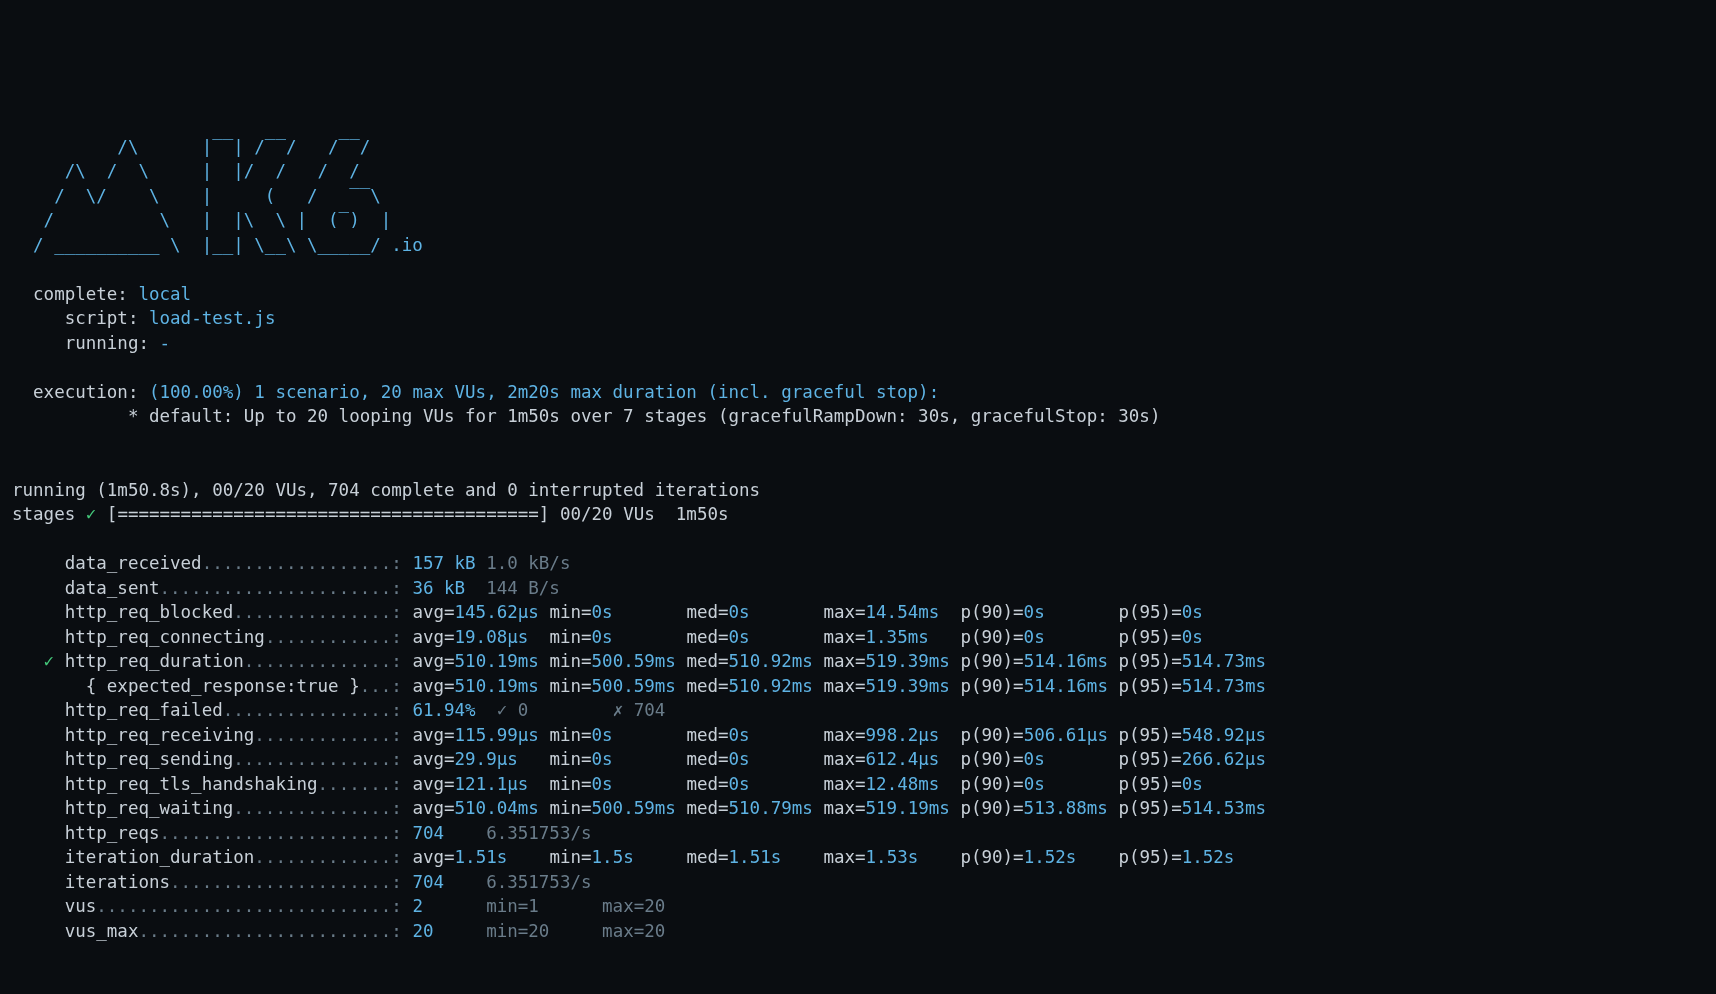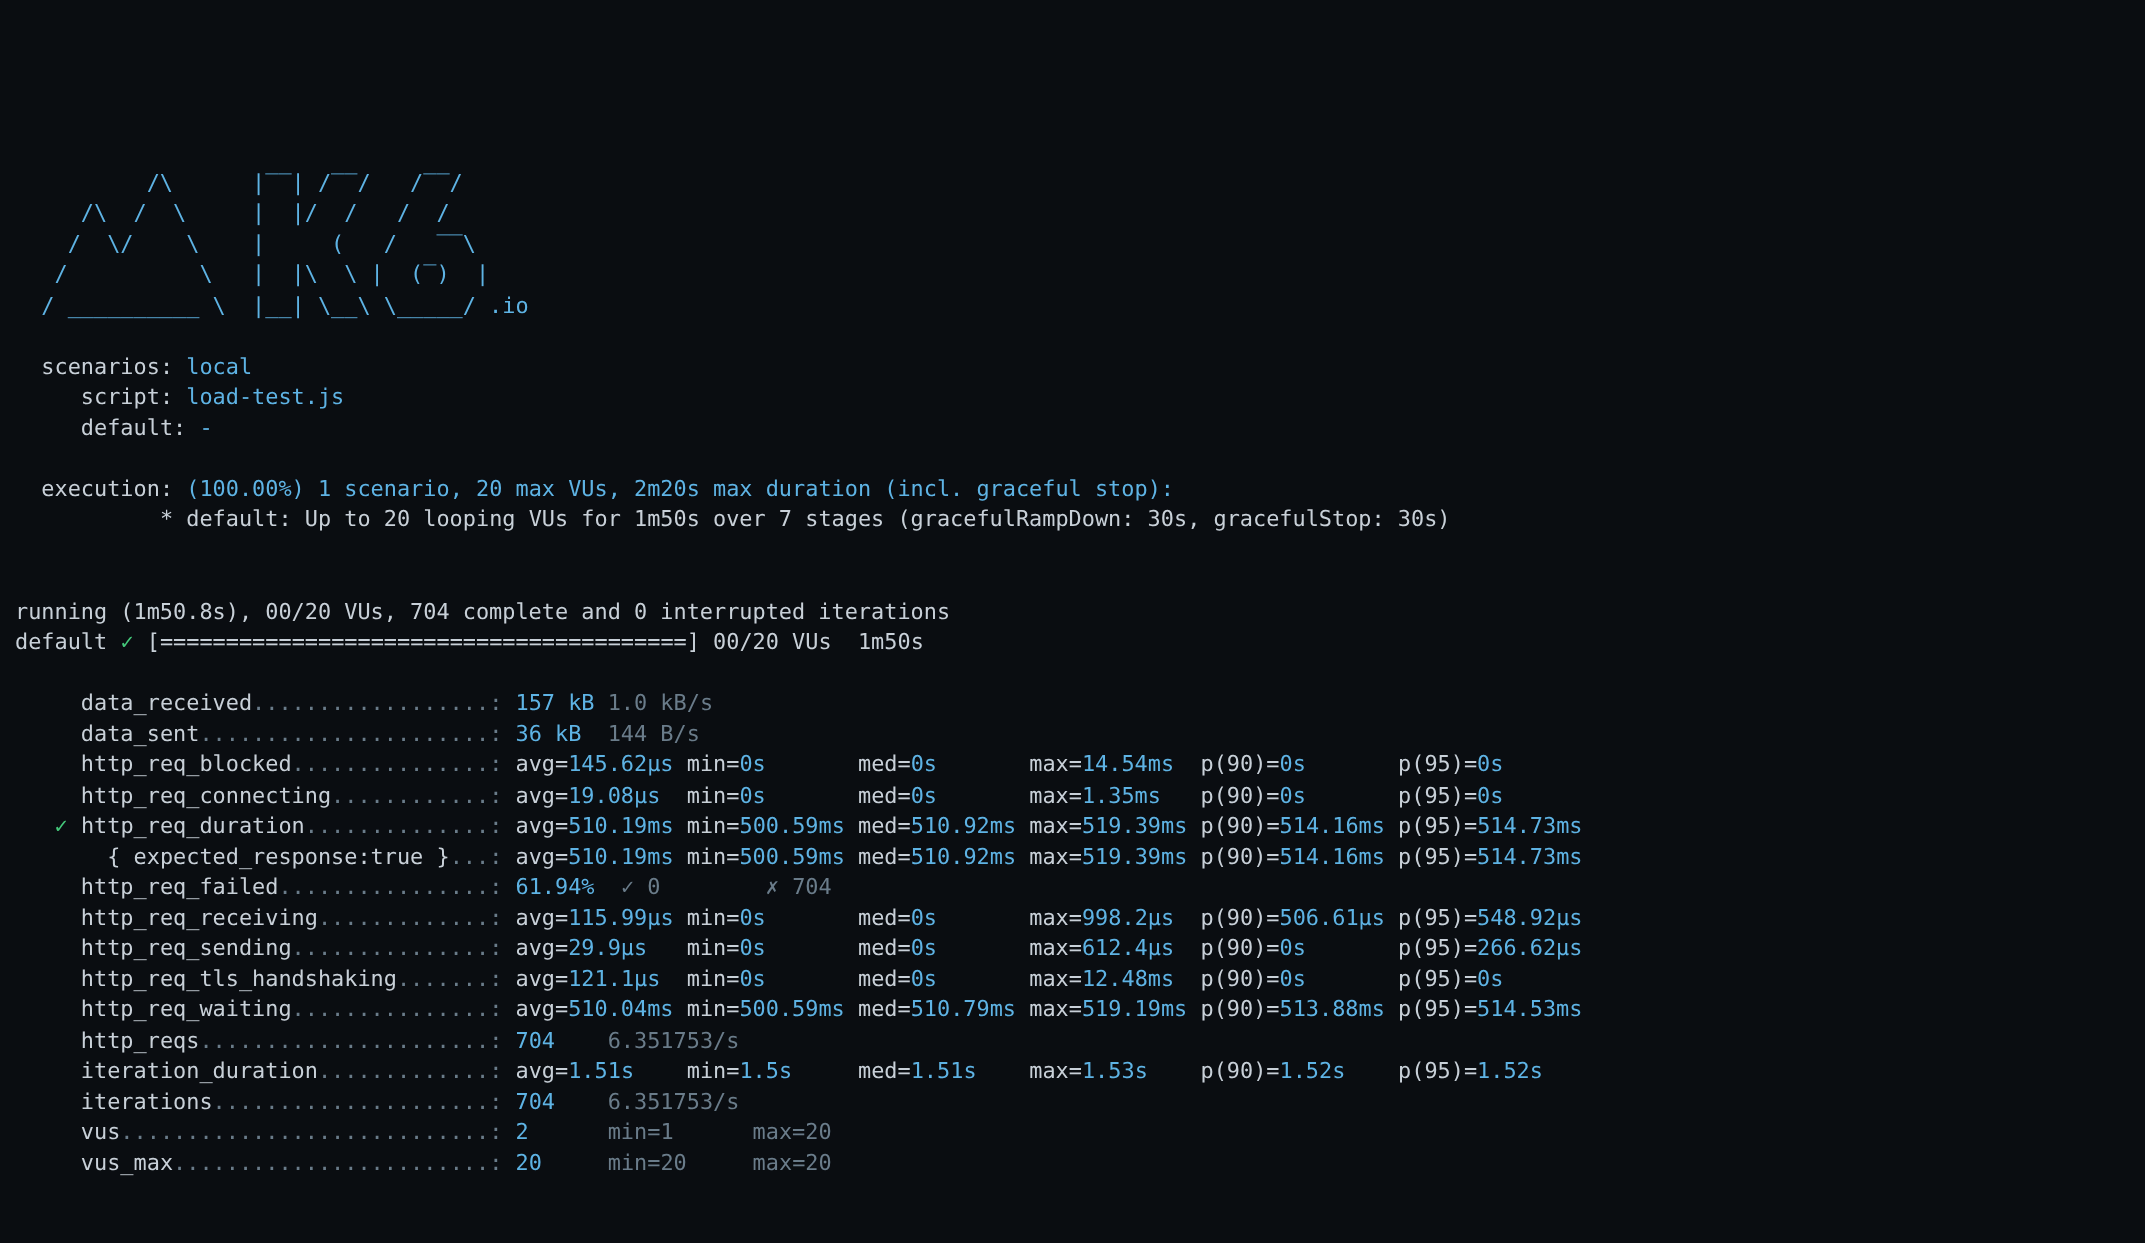--- a/index.html
+++ b/index.html
@@ -24,30 +24,30 @@
 
 
 
 <div>
 <span class="ascii">          /\      |‾‾| /‾‾/   /‾‾/   
      /\  /  \     |  |/  /   /  /    
     /  \/    \    |     (   /   ‾‾\  
    /          \   |  |\  \ |  (‾)  | 
   / __________ \  |__| \__\ \_____/ </span><span class="blue">.io</span>
 
-  <span class="white">scenarios:</span> <span class="blue">local</span>
+  <span class="white">complete:</span> <span class="blue">local</span>
      <span class="white">script:</span> <span class="blue">load-test.js</span>
-     <span class="white">default:</span> <span class="blue">-</span>
+     <span class="white">running:</span> <span class="blue">-</span>
 
   <span class="white">execution:</span> <span class="blue">(100.00%) 1 scenario, 20 max VUs, 2m20s max duration (incl. graceful stop):</span>
            <span class="white">* default: Up to 20 looping VUs for 1m50s over 7 stages (gracefulRampDown: 30s, gracefulStop: 30s)</span>
 
 
 <span class="white">running (1m50.8s), 00/20 VUs, 704 complete and 0 interrupted iterations</span>
-<span class="white">default</span> <span class="green">✓</span> <span class="white">[========================================]</span> <span class="white">00/20 VUs  1m50s</span>
+<span class="white">stages</span> <span class="green">✓</span> <span class="white">[========================================]</span> <span class="white">00/20 VUs  1m50s</span>
 
      <span class="white">data_received</span><span class="dim">..................:</span> <span class="blue">157 kB</span> <span class="dim">1.0 kB/s</span>
      <span class="white">data_sent</span><span class="dim">......................:</span> <span class="blue">36 kB</span>  <span class="dim">144 B/s</span>
      <span class="white">http_req_blocked</span><span class="dim">...............:</span> <span class="white">avg=</span><span class="blue">145.62µs</span> <span class="white">min=</span><span class="blue">0s</span>       <span class="white">med=</span><span class="blue">0s</span>       <span class="white">max=</span><span class="blue">14.54ms</span>  <span class="white">p(90)=</span><span class="blue">0s</span>       <span class="white">p(95)=</span><span class="blue">0s</span>
      <span class="white">http_req_connecting</span><span class="dim">............:</span> <span class="white">avg=</span><span class="blue">19.08µs</span>  <span class="white">min=</span><span class="blue">0s</span>       <span class="white">med=</span><span class="blue">0s</span>       <span class="white">max=</span><span class="blue">1.35ms</span>   <span class="white">p(90)=</span><span class="blue">0s</span>       <span class="white">p(95)=</span><span class="blue">0s</span>
    <span class="green">✓</span> <span class="white">http_req_duration</span><span class="dim">..............:</span> <span class="white">avg=</span><span class="blue">510.19ms</span> <span class="white">min=</span><span class="blue">500.59ms</span> <span class="white">med=</span><span class="blue">510.92ms</span> <span class="white">max=</span><span class="blue">519.39ms</span> <span class="white">p(90)=</span><span class="blue">514.16ms</span> <span class="white">p(95)=</span><span class="blue">514.73ms</span>
        <span class="white">{ expected_response:true }</span><span class="dim">...:</span> <span class="white">avg=</span><span class="blue">510.19ms</span> <span class="white">min=</span><span class="blue">500.59ms</span> <span class="white">med=</span><span class="blue">510.92ms</span> <span class="white">max=</span><span class="blue">519.39ms</span> <span class="white">p(90)=</span><span class="blue">514.16ms</span> <span class="white">p(95)=</span><span class="blue">514.73ms</span>
      <span class="white">http_req_failed</span><span class="dim">................:</span> <span class="blue">61.94%</span>  <span class="dim">✓</span> <span class="dim">0</span>        <span class="dim">✗</span> <span class="dim">704</span>
      <span class="white">http_req_receiving</span><span class="dim">.............:</span> <span class="white">avg=</span><span class="blue">115.99µs</span> <span class="white">min=</span><span class="blue">0s</span>       <span class="white">med=</span><span class="blue">0s</span>       <span class="white">max=</span><span class="blue">998.2µs</span>  <span class="white">p(90)=</span><span class="blue">506.61µs</span> <span class="white">p(95)=</span><span class="blue">548.92µs</span>
      <span class="white">http_req_sending</span><span class="dim">...............:</span> <span class="white">avg=</span><span class="blue">29.9µs</span>   <span class="white">min=</span><span class="blue">0s</span>       <span class="white">med=</span><span class="blue">0s</span>       <span class="white">max=</span><span class="blue">612.4µs</span>  <span class="white">p(90)=</span><span class="blue">0s</span>       <span class="white">p(95)=</span><span class="blue">266.62µs</span>

